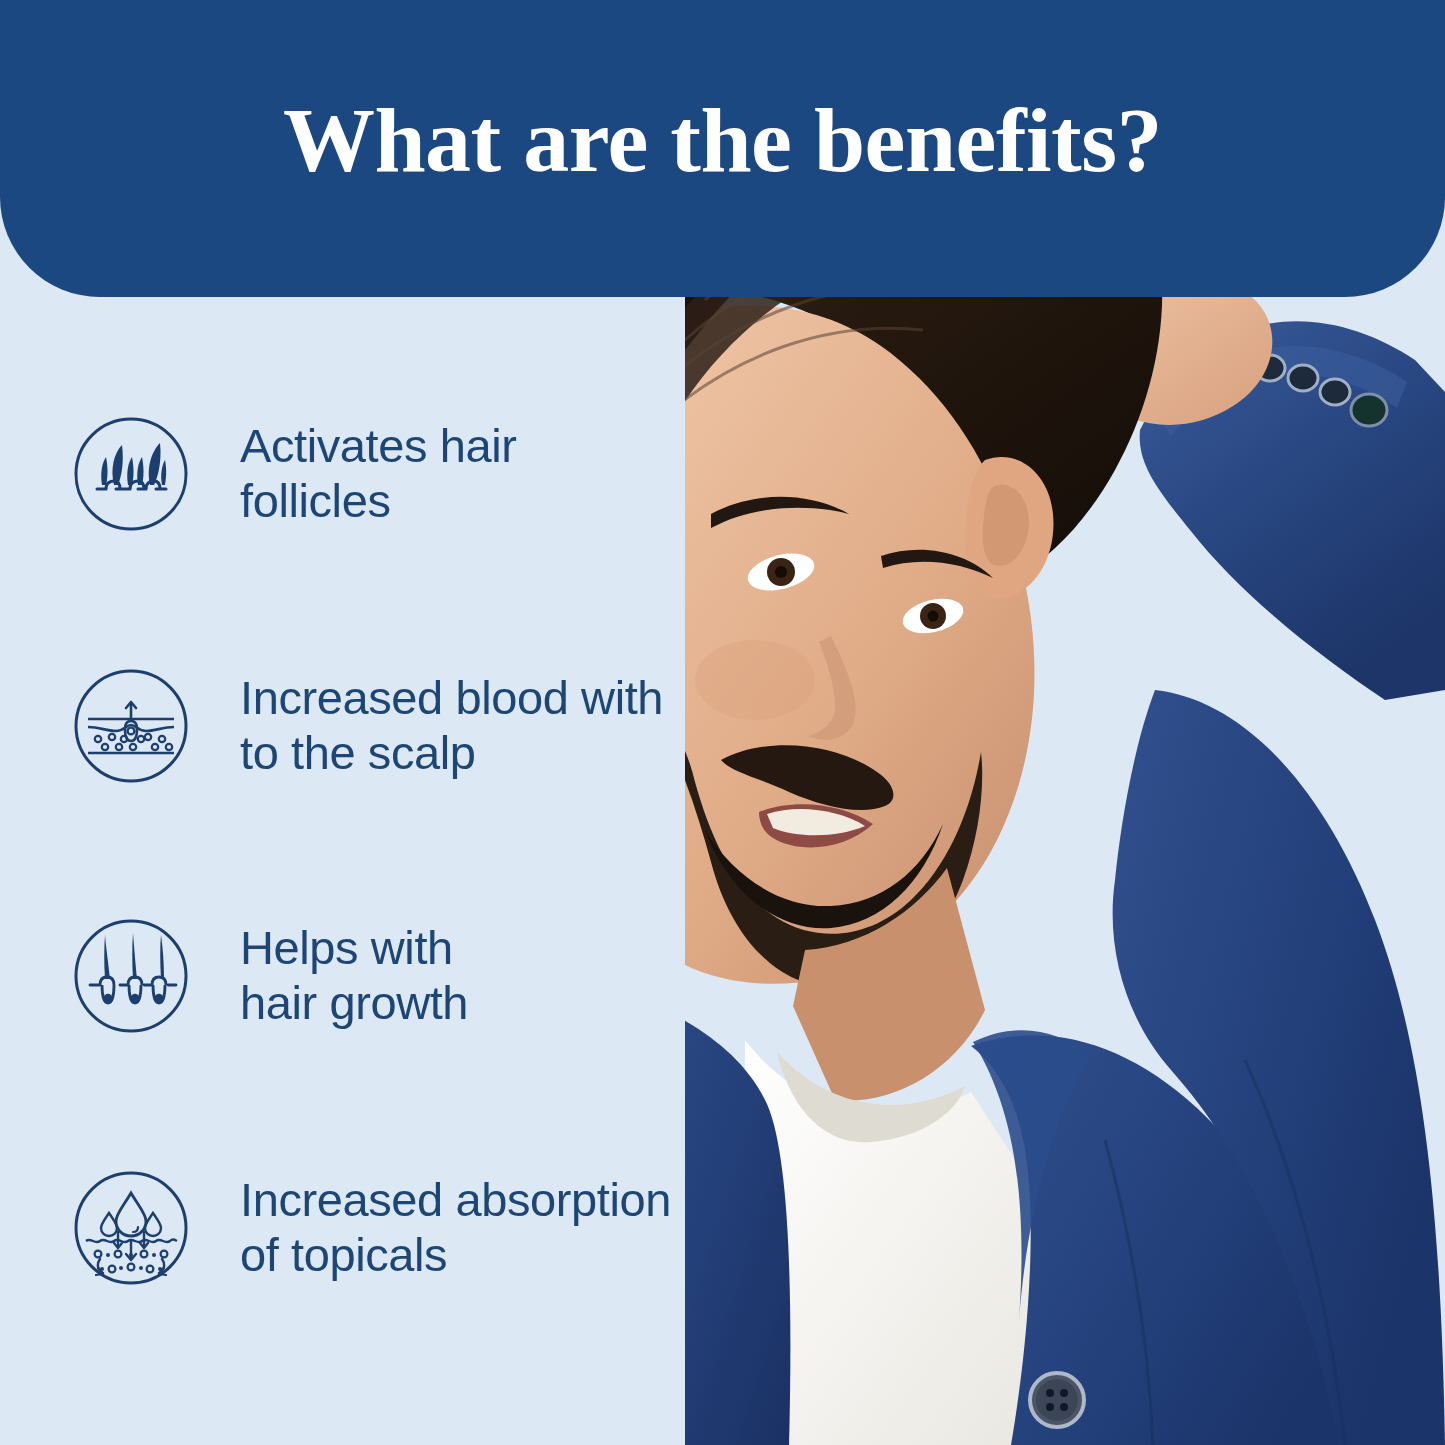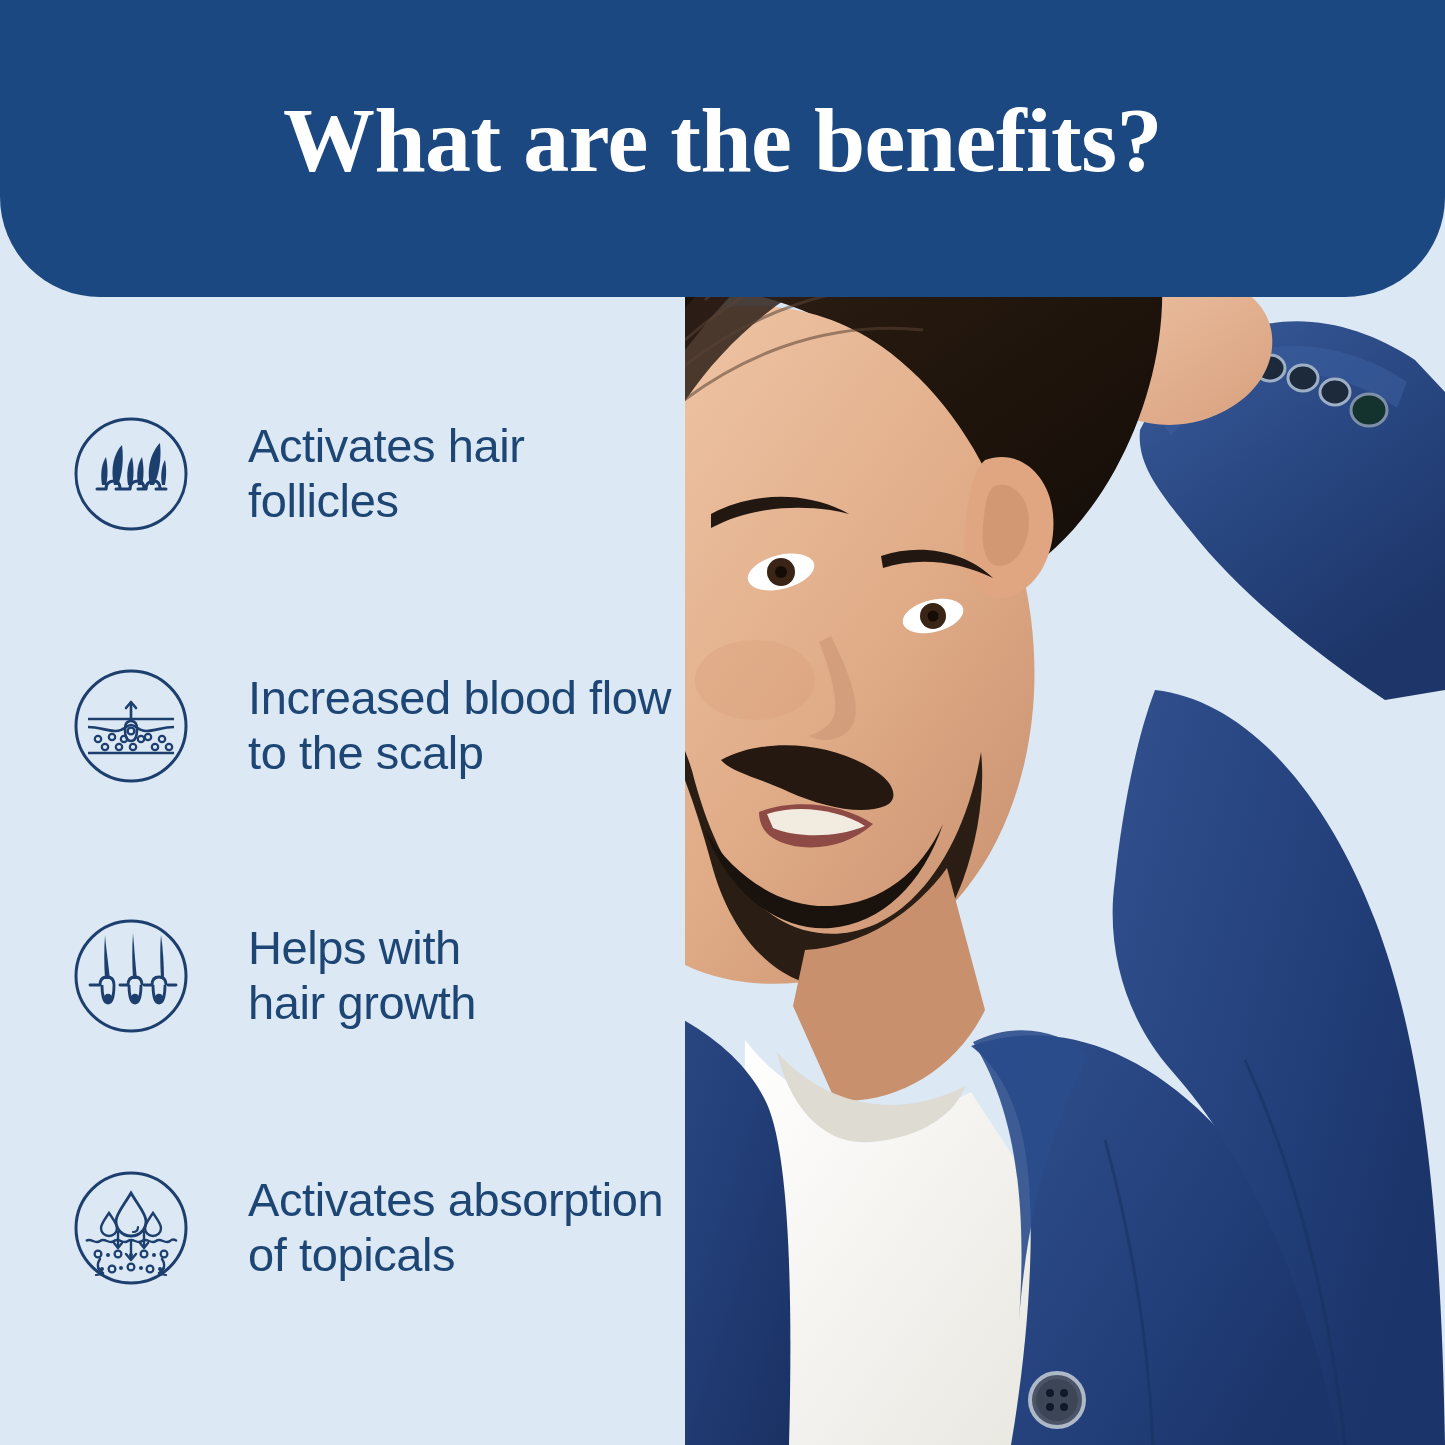--- a/index.html
+++ b/index.html
@@ -20,21 +20,21 @@
   .banner-title{
     position:absolute;left:0;top:92px;width:1445px;text-align:center;
     font-family:"Liberation Serif","DejaVu Serif",serif;
     font-weight:700;font-size:92px;letter-spacing:-0.5px;color:#ffffff;
     line-height:1.05;
   }
 
   
   .benefits{position:absolute;left:0;top:297px;width:830px;z-index:5;}
   .benefit-row{
-    position:absolute;display:flex;align-items:center;gap:8px;
+    position:absolute;display:flex;align-items:center;gap:0;
   }
   .benefit-row:nth-child(1){top:118px;left:72px;}
   .benefit-row:nth-child(2){top:370px;left:72px;}
   .benefit-row:nth-child(3){top:620px;left:72px;justify-content:center;}
   .benefit-row:nth-child(4){top:872px;left:72px;}
 
   .icon-wrap{
     width:118px;height:118px;flex:0 0 118px;
     display:block;
   }
@@ -269,21 +269,21 @@
             <circle cx="90" cy="72" r="3.2"></circle>
             <circle cx="33" cy="80" r="3.2"></circle>
               <circle cx="47" cy="80" r="3.2"></circle>
             <circle cx="61" cy="80" r="3.2"></circle>
               <circle cx="83" cy="80" r="3.2"></circle>
             <circle cx="97" cy="80" r="3.2"></circle>
               <circle cx="69" cy="72" r="3.2"></circle>
           </g>
         </svg>
       </span>
-      <span class="benefit-text">Increased blood flow
+      <span class="benefit-text">Increased blood with
 to the scalp</span>
     </div>
 
     <div class="benefit-row">
       <span class="icon-wrap">
         <svg viewBox="0 0 118 118" xmlns="http://www.w3.org/2000/svg">
           <circle cx="59" cy="59" r="55" fill="none" stroke="#1d3f6e" stroke-width="3"></circle>
           <path d="M18 68 L28 68 M48 68 L56 68 M72 68 L80 68 M96 68 L104 68" stroke="#1d3f6e" stroke-width="2.8" fill="none" stroke-linecap="round"></path>
           <path d="M28 68 C28 62 31 60 35 60 C39 60 42 62 42 68" fill="none" stroke="#1d3f6e" stroke-width="2.8"></path>
           <path d="M56 68 C56 62 59 60 63 60 C67 60 70 62 70 68" fill="none" stroke="#1d3f6e" stroke-width="2.8"></path>
@@ -333,18 +333,18 @@
             <circle cx="69" cy="99" r="2"></circle>
               <circle cx="30" cy="100" r="2"></circle>
             <circle cx="88" cy="100" r="2"></circle>
           </g>
           <path d="M28 90 C24 96 26 101 31 104" stroke="#1d3f6e" stroke-width="2.4" fill="none" stroke-linecap="round"></path>
           <path d="M26 99 L31 105 L24 106" stroke="#1d3f6e" stroke-width="2.2" fill="none" stroke-linecap="round" stroke-linejoin="round"></path>
           <path d="M90 90 C94 96 92 101 87 104" stroke="#1d3f6e" stroke-width="2.4" fill="none" stroke-linecap="round"></path>
           <path d="M92 99 L87 105 L94 106" stroke="#1d3f6e" stroke-width="2.2" fill="none" stroke-linecap="round" stroke-linejoin="round"></path>
         </svg>
       </span>
-      <span class="benefit-text">Activates absorption
+      <span class="benefit-text">Increased absorption
 of topicals</span>
     </div>
 
   </div>
 </div>
 
 </body></html>

